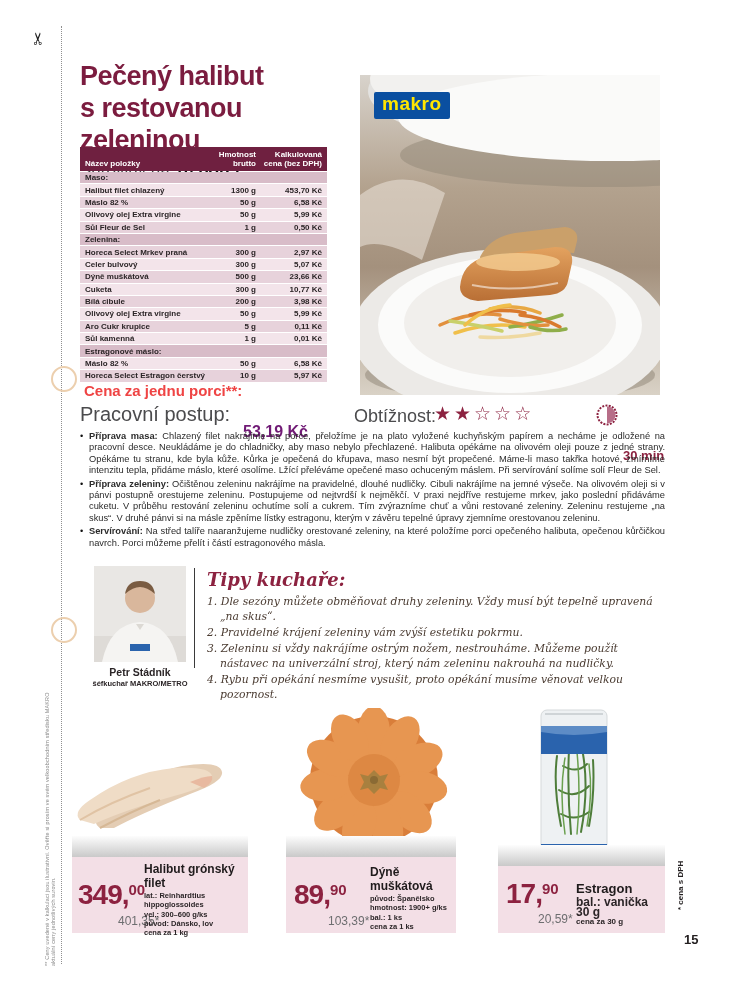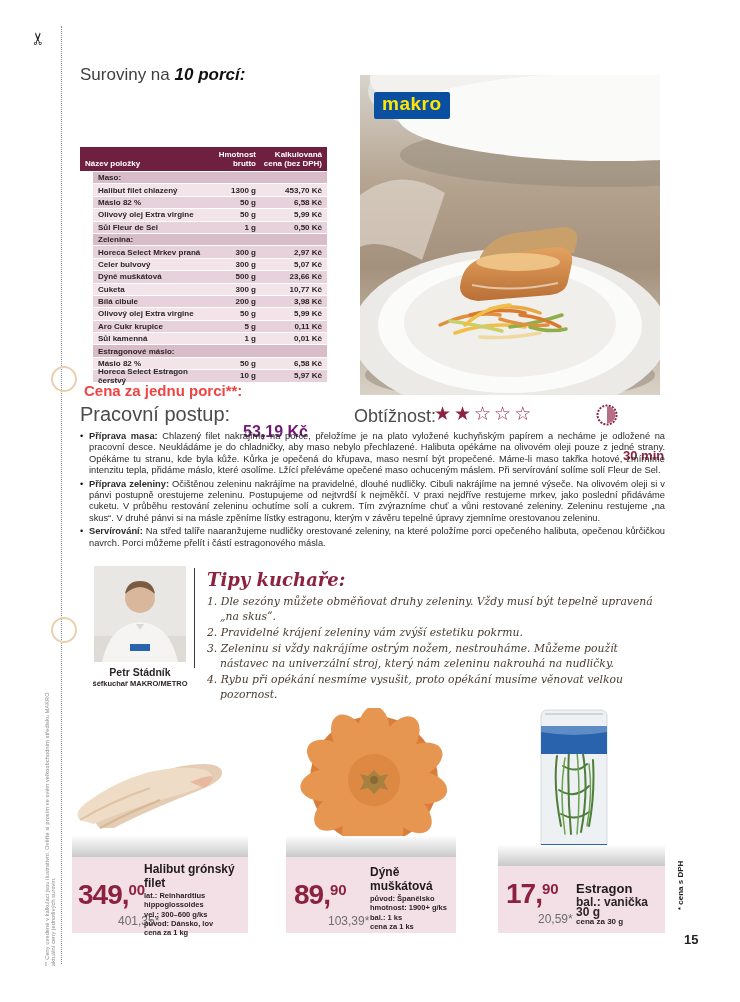--- a/index.html
+++ b/index.html
@@ -18,21 +18,21 @@
   .servings b{font-style:italic;color:#111;}
   
   .ing-table{position:absolute;left:80px;top:147px;width:247px;}
   .thead{display:flex;align-items:flex-end;background:#6f2040;color:#fff;font-size:8px;font-weight:bold;
          padding:3px 5px;margin-bottom:1px;}
   .thead .hl{display:block;text-align:right;line-height:9px;}
   .c-name{flex:1;text-align:left;}
   .c-w{width:48px;text-align:right;}
   .c-p{width:66px;text-align:right;}
   .row{display:flex;align-items:center;height:11.4px;margin-bottom:1px;padding:0 5px;
-       font-size:8px;font-weight:bold;color:#2b2527;margin-left:13px;}
+       font-size:8px;font-weight:bold;color:#2b2527;}
   .row.light{background:#f3e4ea}.row.dark{background:#e7d2db}.row.section{background:#d8bcc8}
   .total-label{position:absolute;left:84px;top:382px;font-size:15px;font-weight:bold;color:#ef4444;}
   .total-value{position:absolute;left:243px;top:377px;font-size:16px;font-weight:bold;color:#701a75;margin-top:46px;}
   
   .hero{position:absolute;left:360px;top:75px;width:300px;height:320px;overflow:hidden;background:#b2a391;}
   .makro-logo{position:absolute;left:14px;top:17px;background:#0a4fa0;color:#ffe500;font-weight:bold;
         font-size:19px;padding:1px 8px 4px;border-radius:2px;letter-spacing:.5px;}
   
   .proc-title{position:absolute;left:80px;top:403px;font-size:20px;color:#4b4b4d;}
   .diff-label{position:absolute;left:354px;top:406px;font-size:18px;color:#4b4b4d;}
@@ -76,20 +76,22 @@
 
 <div class="page">
 
   <span class="scissors">✂</span>
   <div class="cutline"></div>
   <div class="regcircle" style="left:51px;top:366px;"></div>
   <div class="regcircle" style="left:51px;top:617px;"></div>
   <div class="footnote-vert">** Ceny uvedené v kalkulaci jsou ilustrativní. Ověřte si prosím ve svém velkoobchodním středisku MAKRO aktuální ceny jednotlivých surovin.</div>
 
   <div class="title-block">
+    <h1><span>Pečený halibut</span><br>
+      <span>s restovanou zeleninou</span></h1>
     <div class="servings">
       <span>Suroviny na</span>
       <b>10 porcí:</b>
     </div>
   </div>
 
   <div class="ing-table">
     <div class="thead">
       <span class="c-name">Název položky</span>
       <span class="c-w">

